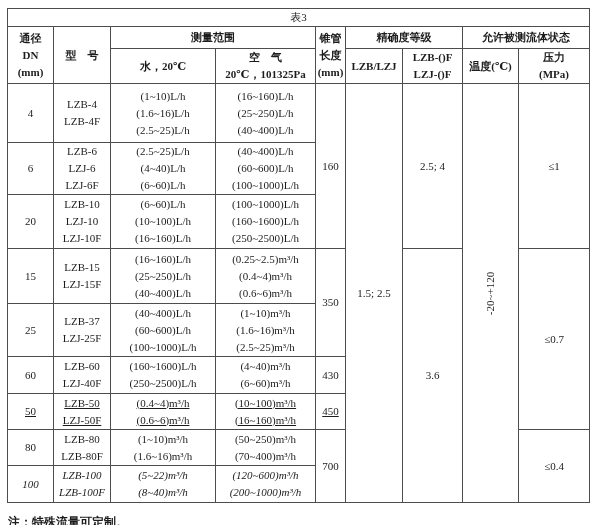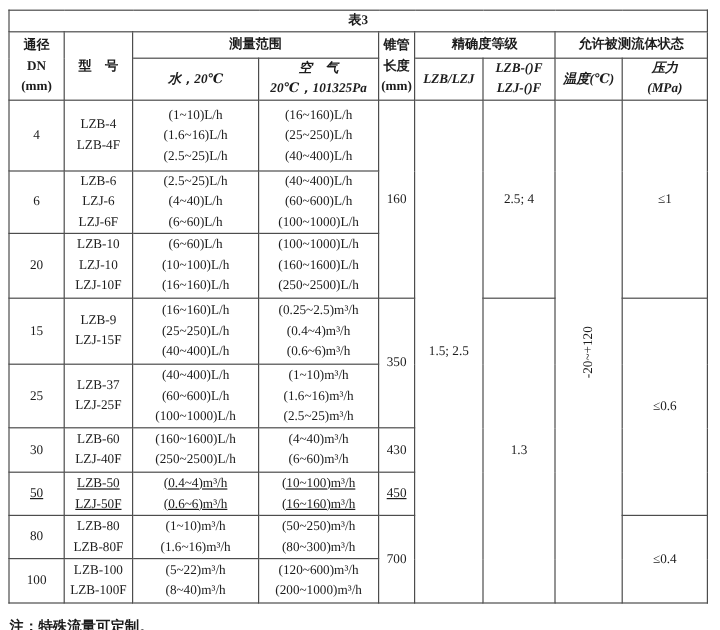--- a/index.html
+++ b/index.html
@@ -16,32 +16,32 @@
   }
   .spec td {
     border:1px solid #4d4d4d;
     padding:0; font-size:11px; line-height:17px;
     vertical-align:middle; text-align:center;
     overflow:hidden;
   }
   .pre { white-space:pre-line; }
   .left { text-align:left; padding-left:8px; }
   .hdr { font-weight:bold; line-height:15px; white-space:pre-line; }
-  .title-cell { font-weight:bold; font-size:12px; line-height:14px; }
+  .title-cell { font-weight:normal; font-size:12px; line-height:14px; }
   .vert { display:inline-block; transform:rotate(-90deg); white-space:nowrap; font-size:11px; }
   .note {
     position:absolute; left:8px; top:514px;
     font-size:12px; font-weight:bold;
   }
   
-  tr.r-title { height:17px; } tr.r-h1 { height:22px; } tr.r-h2 { height:31px;font-style:italic; }
+  tr.r-title { height:17px; } tr.r-h1 { height:22px; } tr.r-h2 { height:31px; }
   tr.r0 { height:59px; } tr.r1 { height:51px; } tr.r2 { height:54px; }
   tr.r3 { height:55px; } tr.r4 { height:53px; } tr.r5 { height:37px; }
   tr.r6 { height:36px;text-decoration:underline; } tr.r7 { height:36px; }
-  tr.r9 { height:37px; }
+  tr.r9 { height:37px;font-style:italic; }
 </style>
 </head>
 <body>
 
 <table class="spec">
   <colgroup>
     <col style="width:46px">
       <col style="width:57px">
       <col style="width:105px">
     <col style="width:100px">
@@ -120,47 +120,47 @@
     <td class="pre left">(6~60)L/h
 (10~100)L/h
 (16~160)L/h</td>
     <td class="pre left">(100~1000)L/h
 (160~1600)L/h
 (250~2500)L/h</td>
   </tr>
 
   <tr class="r3">
     <td>15</td>
-    <td class="pre left">LZB-9
+    <td class="pre left">LZB-15
 LZJ-15F</td>
     <td class="pre left">(16~160)L/h
 (25~250)L/h
 (40~400)L/h</td>
     <td class="pre left">(0.25~2.5)m³/h
 (0.4~4)m³/h
 (0.6~6)m³/h</td>
     <td rowspan="2">350</td>
-    <td rowspan="6">1.3</td>
-    <td rowspan="4">≤0.6</td>
+    <td rowspan="6">3.6</td>
+    <td rowspan="4">≤0.7</td>
   </tr>
 
   <tr class="r4">
     <td>25</td>
     <td class="pre left">LZB-37
 LZJ-25F</td>
     <td class="pre left">(40~400)L/h
 (60~600)L/h
 (100~1000)L/h</td>
     <td class="pre left">(1~10)m³/h
 (1.6~16)m³/h
 (2.5~25)m³/h</td>
   </tr>
 
   <tr class="r5">
-    <td>30</td>
+    <td>60</td>
     <td class="pre left">LZB-60
 LZJ-40F</td>
     <td class="pre left">(160~1600)L/h
 (250~2500)L/h</td>
     <td class="pre left">(4~40)m³/h
 (6~60)m³/h</td>
     <td>430</td>
   </tr>
 
   <tr class="r6">
@@ -174,21 +174,21 @@
     <td>450</td>
   </tr>
 
   <tr class="r7">
     <td>80</td>
     <td class="pre left">LZB-80
 LZB-80F</td>
     <td class="pre left">(1~10)m³/h
 (1.6~16)m³/h</td>
     <td class="pre left">(50~250)m³/h
-(80~300)m³/h</td>
+(70~400)m³/h</td>
     <td rowspan="2">700</td>
     <td rowspan="2">≤0.4</td>
   </tr>
 
   <tr class="r9">
     <td>100</td>
     <td class="pre left">LZB-100
 LZB-100F</td>
     <td class="pre left">(5~22)m³/h
 (8~40)m³/h</td>

